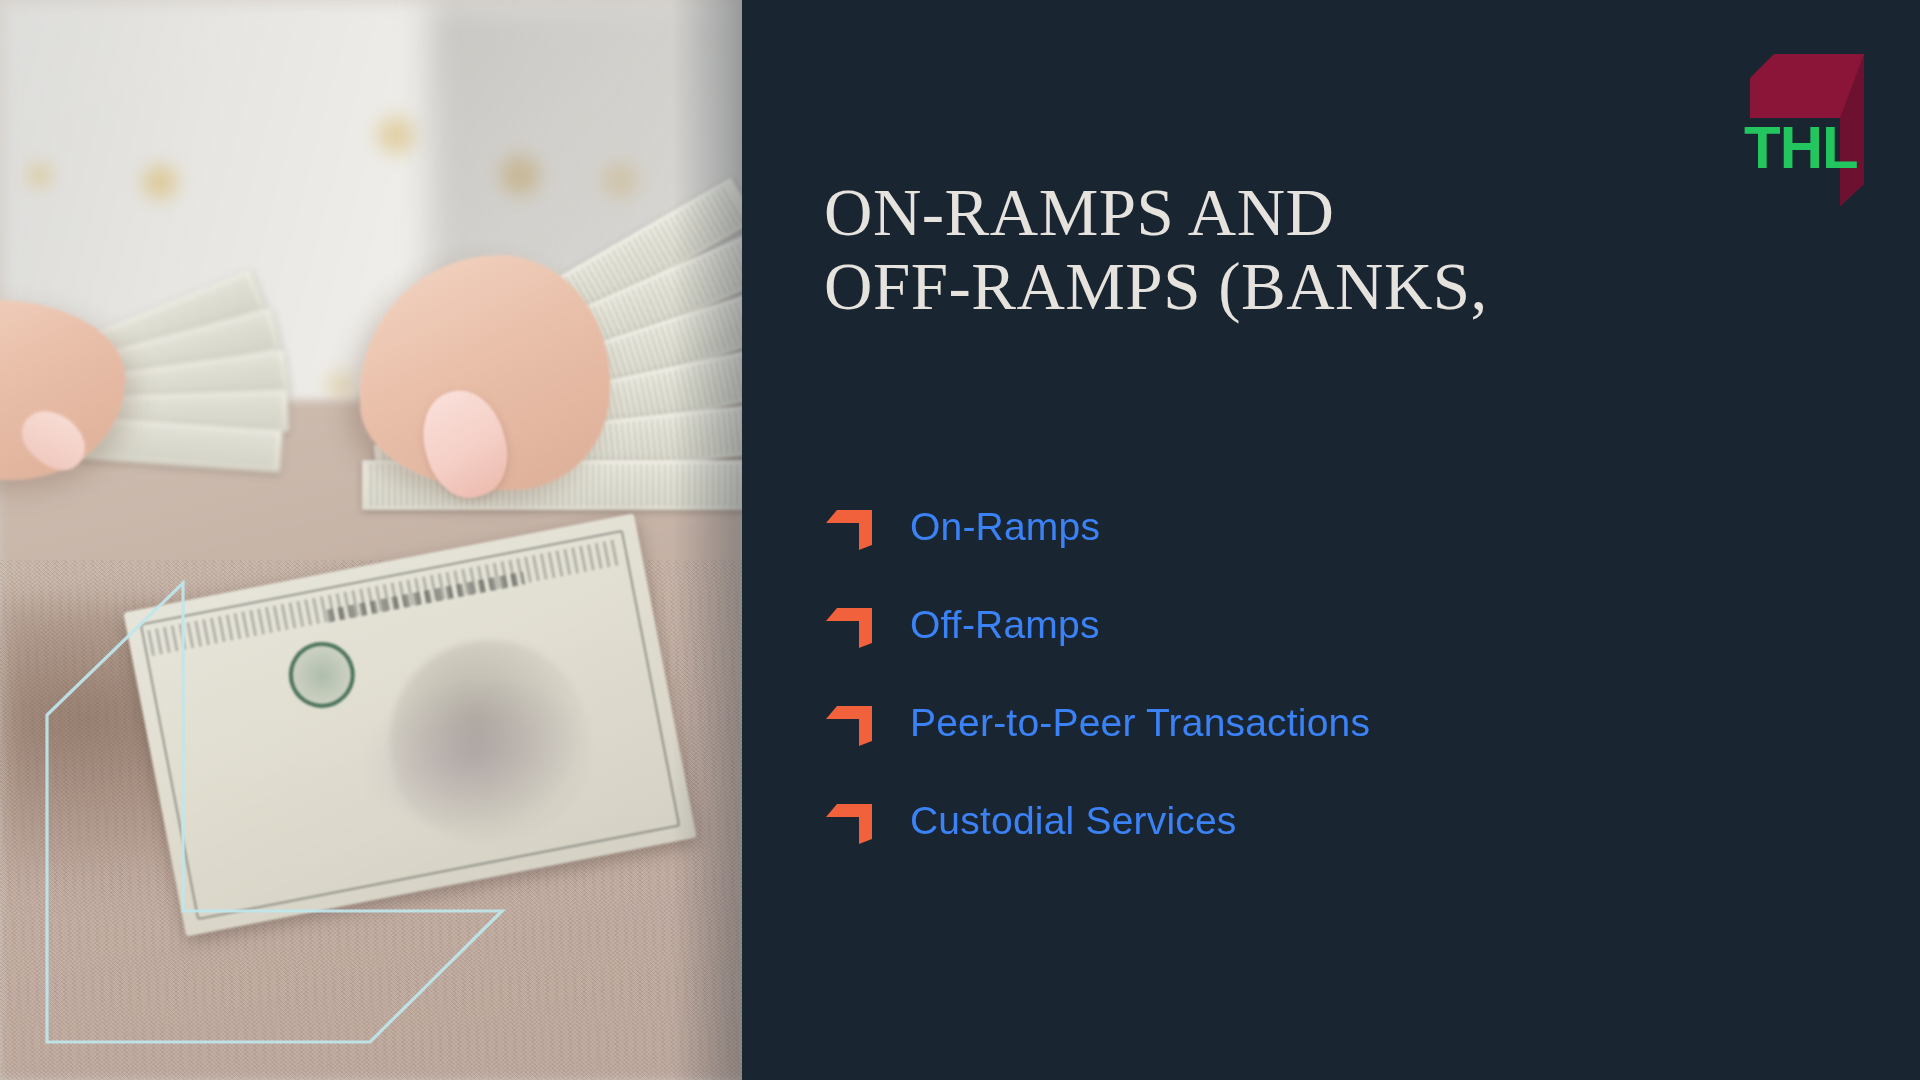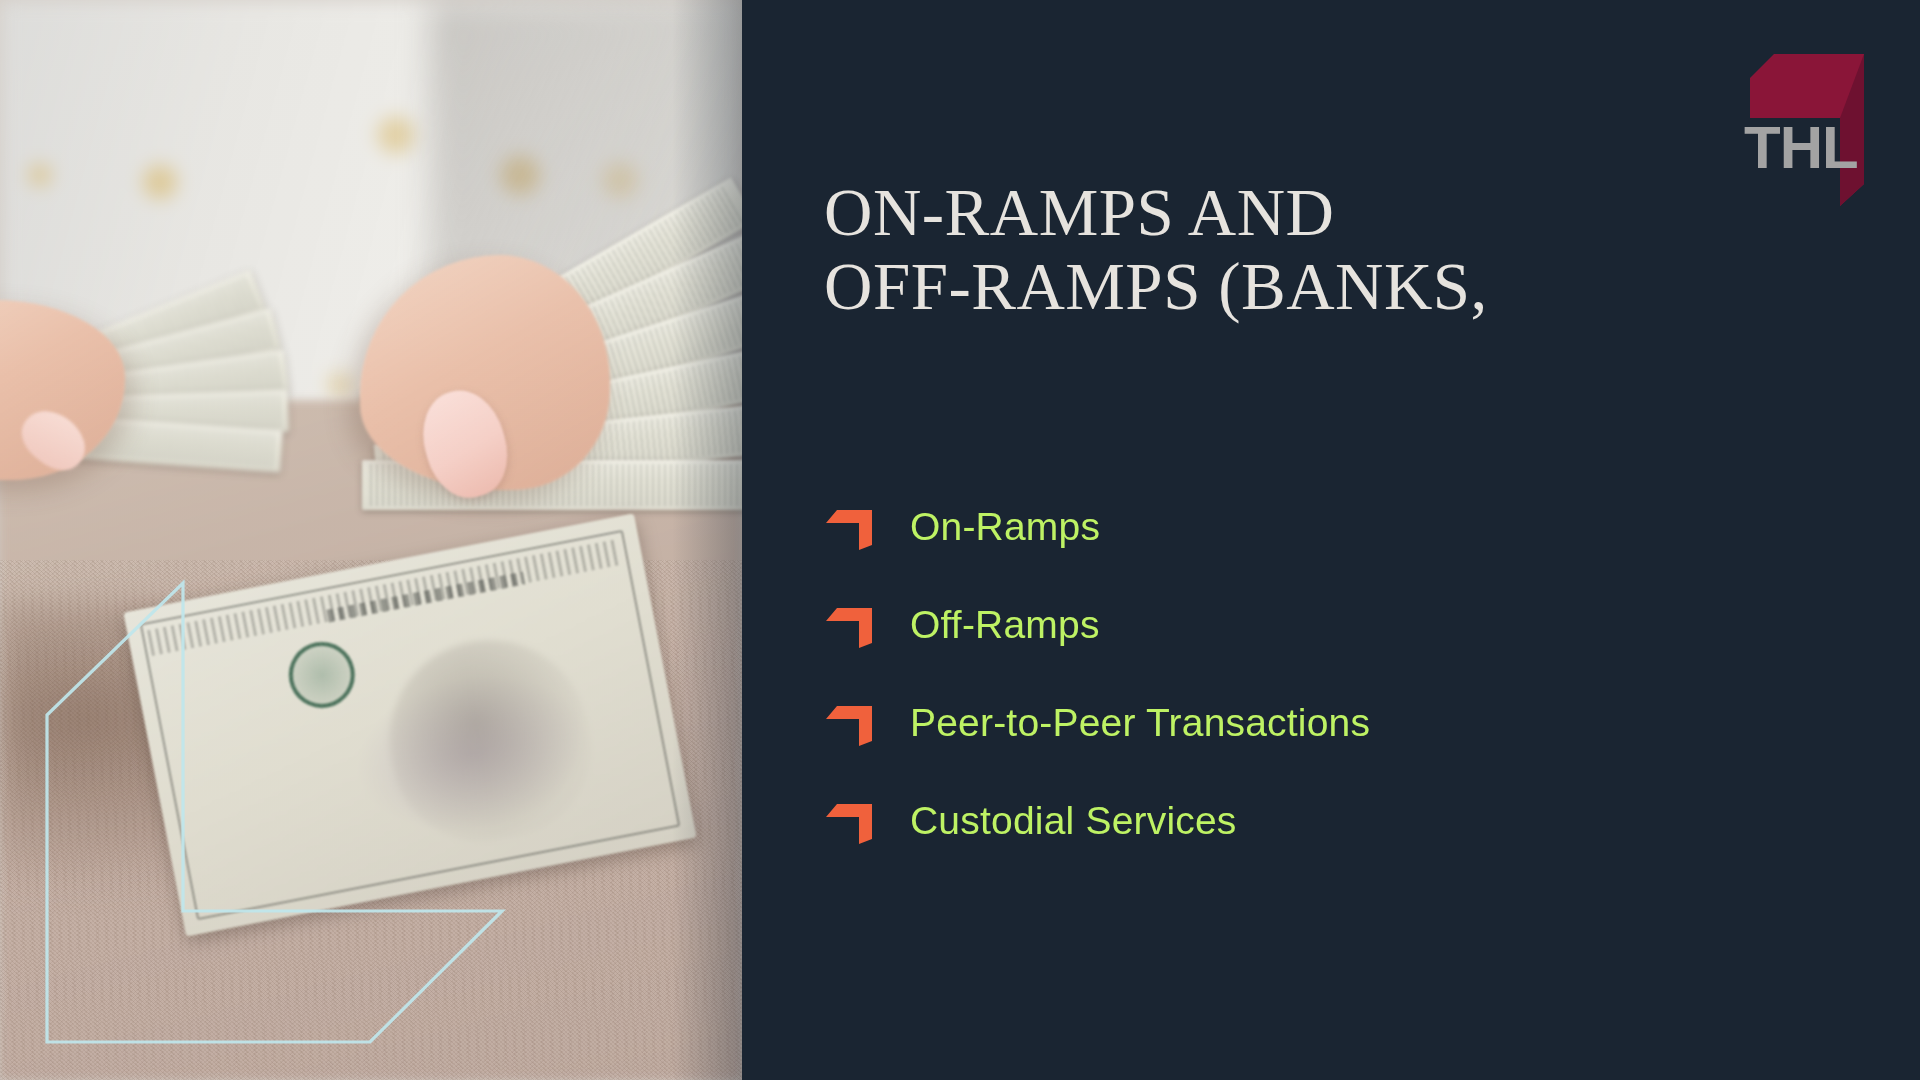--- a/index.html
+++ b/index.html
@@ -180,21 +180,21 @@
   .logo {
     position:absolute; right:56px; top:36px;
     width:128px; height:170px;
   }
   .logo-text {
     position:absolute; left:8px; top:82px;
     font-family:"Liberation Sans", sans-serif;
     font-weight:bold;
     font-size:60px;
     letter-spacing:-1px;
-    color:#a3a3a3;
+    color:#22c55e;
     line-height:1;
   }
   .title {
     position:absolute;
     left:82px; top:176px;
     width:1000px;
     font-family:"Liberation Serif", serif;
     font-weight:normal;
     font-size:67px;
     line-height:1.10;
@@ -215,21 +215,21 @@
   }
   .bullet-marker {
     flex:0 0 46px;
     width:46px; height:46px;
     margin-right:38px;
   }
   .bullet-label {
     font-family:"Liberation Sans", sans-serif;
     font-size:39px;
     font-weight:400;
-    color:#bef264;
+    color:#3b82f6;
     letter-spacing:.2px;
     white-space:nowrap;
   }
 </style>
 </head>
 <body>
 
 <div class="slide">
 
   <div class="photo-panel">

